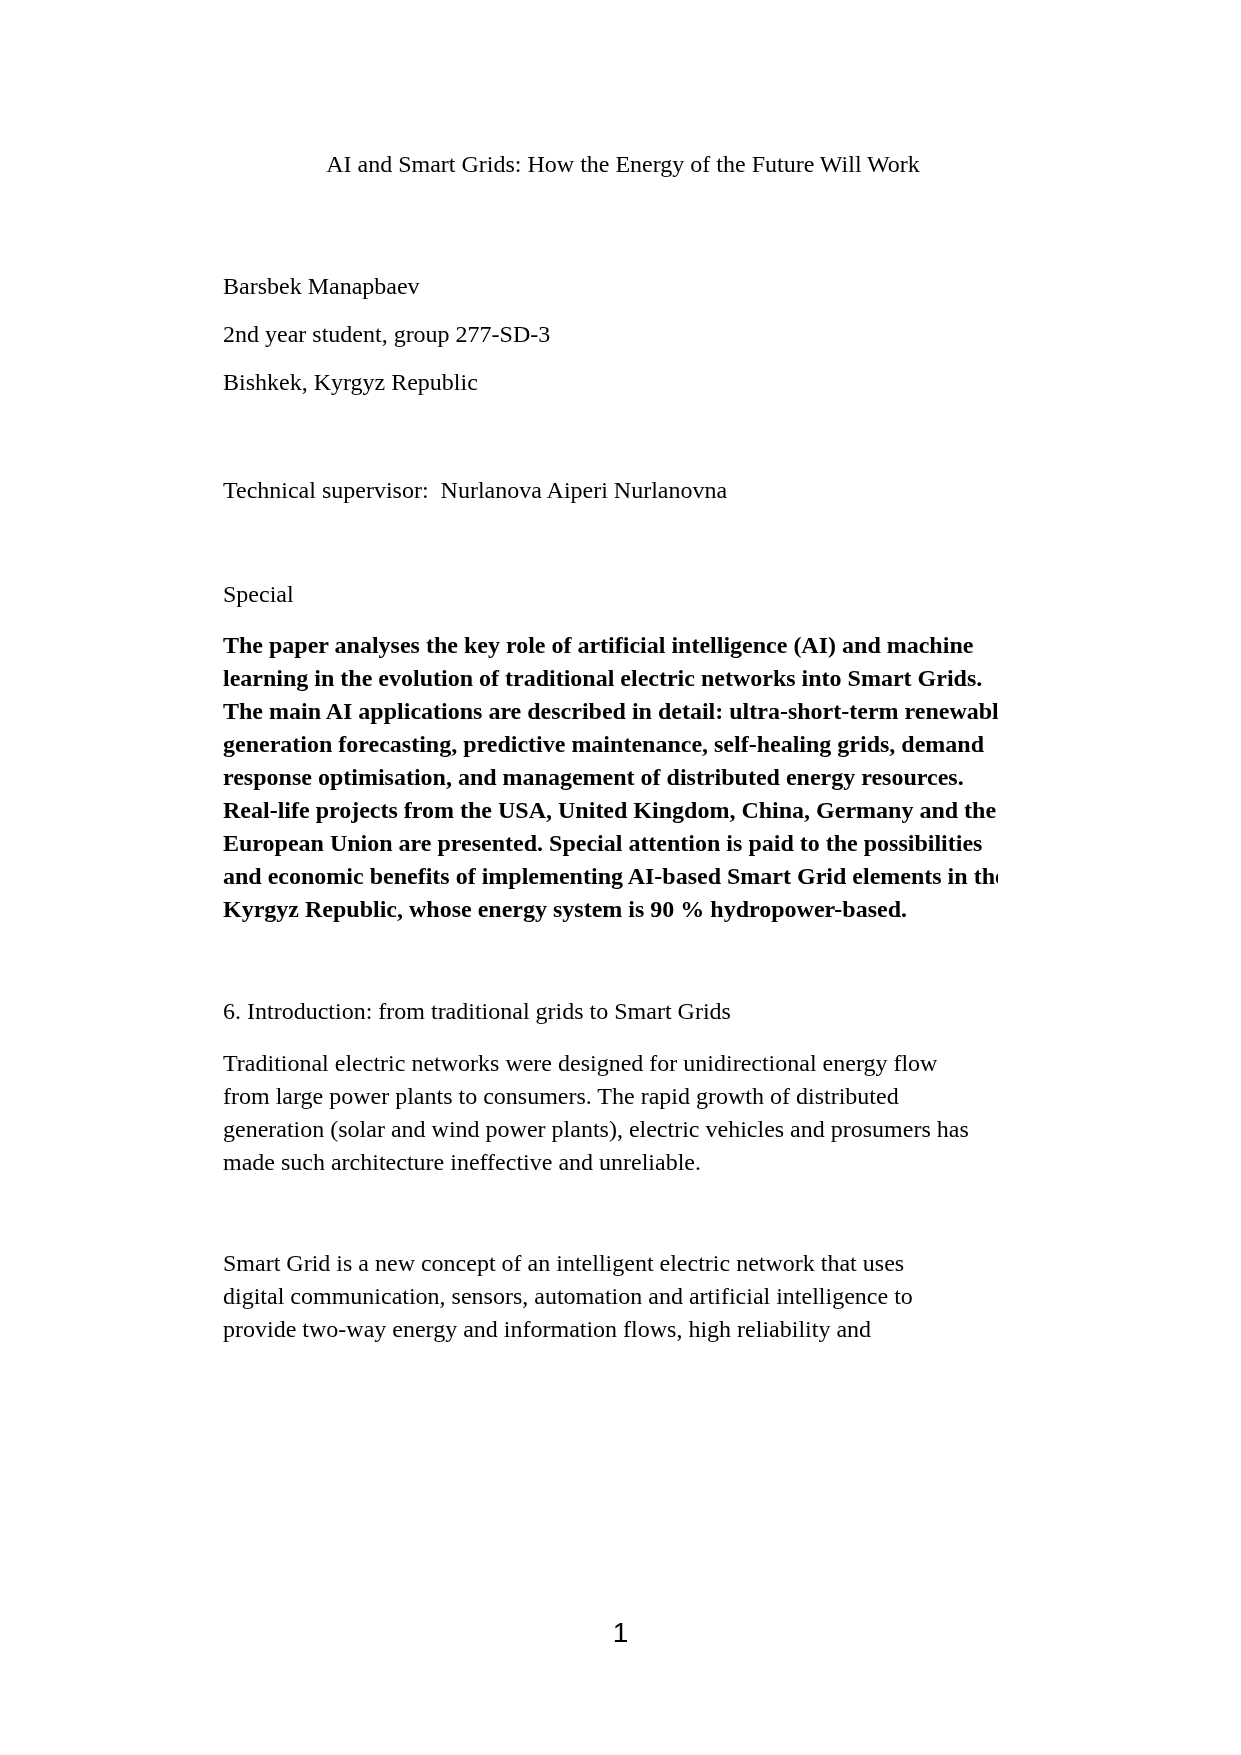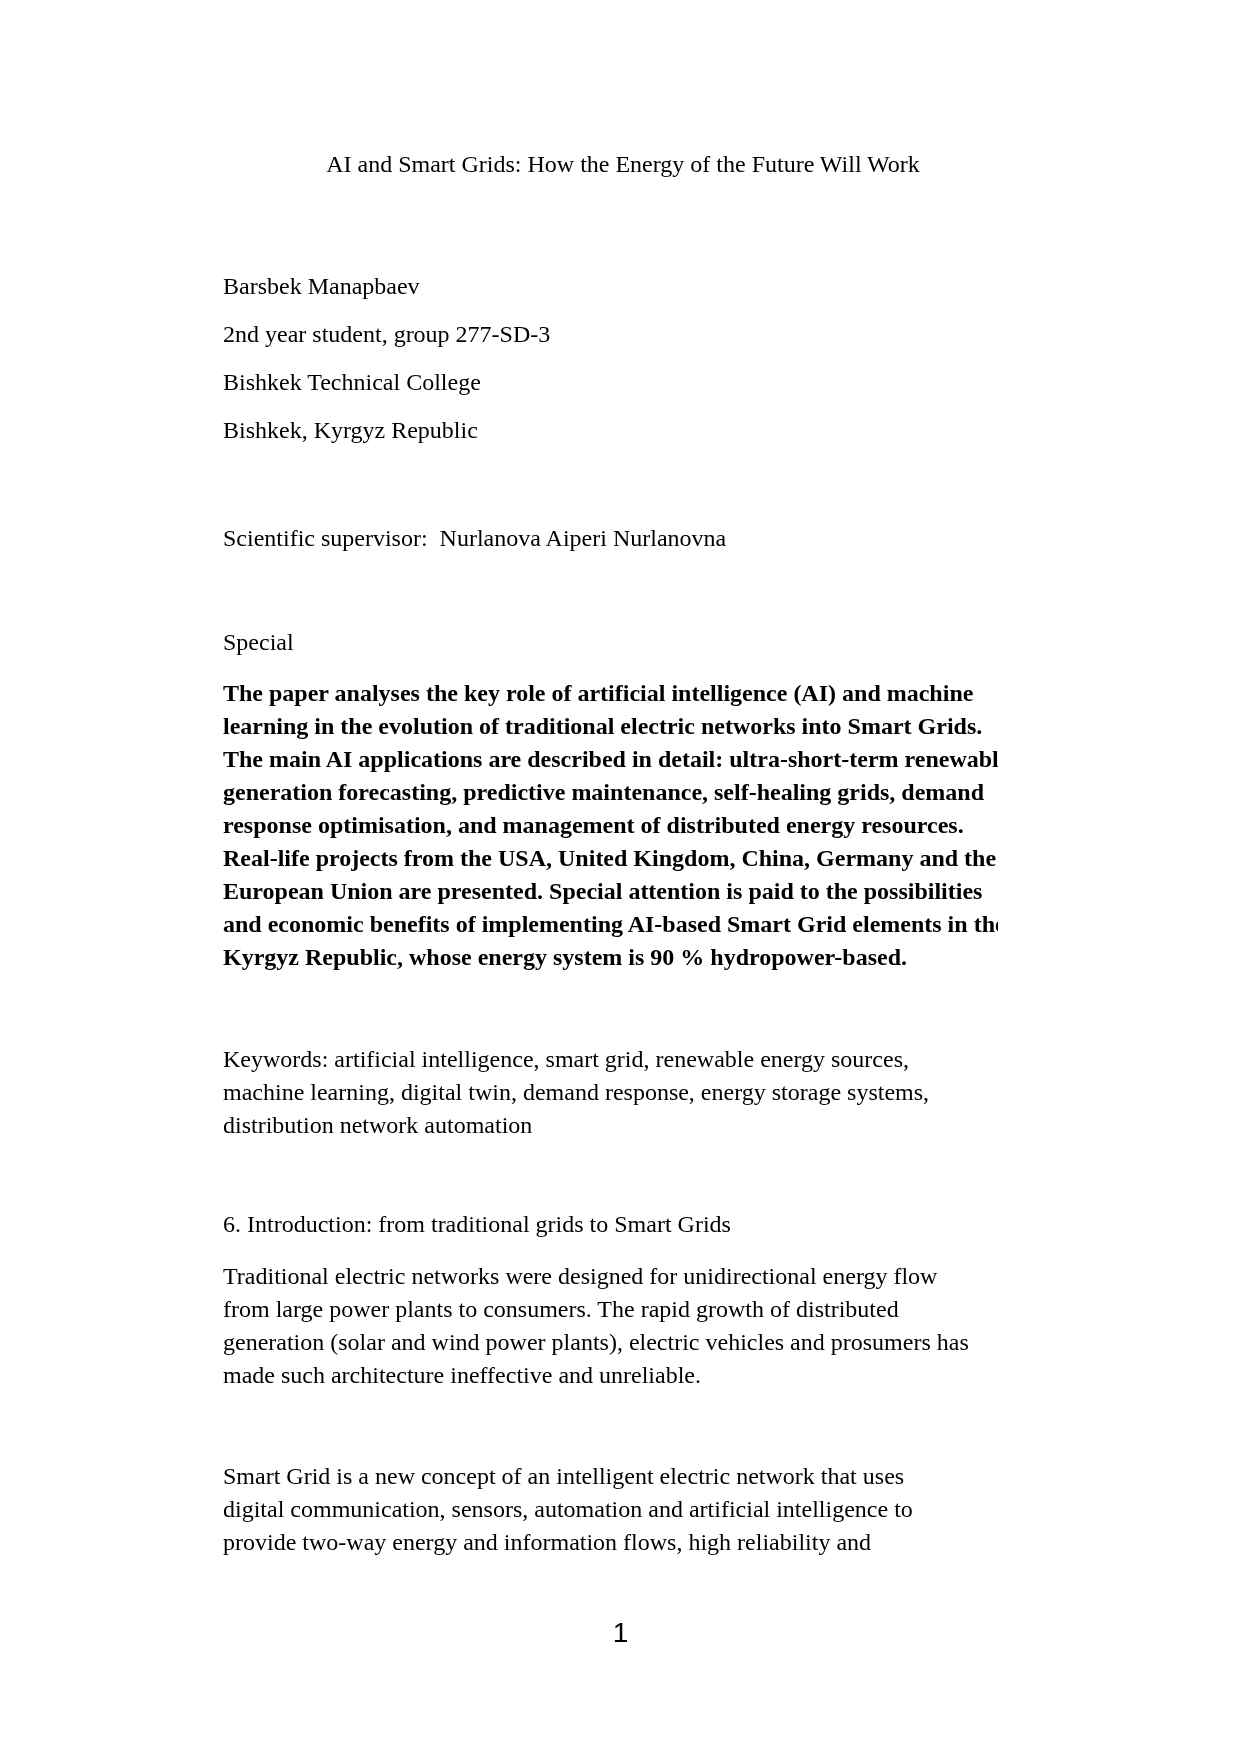--- a/index.html
+++ b/index.html
@@ -56,41 +56,37 @@
 
 <div class="page">
   <div class="content">
 
     <p class="title">AI and Smart Grids: How the Energy of the Future Will Work</p>
 
     <p class="author-line">Barsbek Manapbaev</p>
 
     <p class="author-line">2nd year student, group 277-SD-3</p>
 
-    <p class="author-line">Bishkek Technical College</p>
 
     <p class="author-line author-line-last">Bishkek, Kyrgyz Republic</p>
 
-    <p class="supervisor">Scientific supervisor:  Nurlanova Aiperi Nurlanovna</p>
+    <p class="supervisor">Technical supervisor:  Nurlanova Aiperi Nurlanovna</p>
 
     <p class="h-abstract">Special</p>
 
     <p class="abstract-para">The paper analyses the key role of artificial intelligence (AI) and machine
 learning in the evolution of traditional electric networks into Smart Grids.
 The main AI applications are described in detail: ultra-short-term renewable
 generation forecasting, predictive maintenance, self-healing grids, demand
 response optimisation, and management of distributed energy resources.
 Real-life projects from the USA, United Kingdom, China, Germany and the
 European Union are presented. Special attention is paid to the possibilities
 and economic benefits of implementing AI-based Smart Grid elements in the
 Kyrgyz Republic, whose energy system is 90 % hydropower-based.</p>
 
-    <p class="keywords-para">Keywords: artificial intelligence, smart grid, renewable energy sources,
-machine learning, digital twin, demand response, energy storage systems,
-distribution network automation</p>
 
     <p class="h-section">6. Introduction: from traditional grids to Smart Grids</p>
 
     <p class="intro-para-1">Traditional electric networks were designed for unidirectional energy flow
 from large power plants to consumers. The rapid growth of distributed
 generation (solar and wind power plants), electric vehicles and prosumers has
 made such architecture ineffective and unreliable.</p>
 
     <p class="intro-para-2">Smart Grid is a new concept of an intelligent electric network that uses
 digital communication, sensors, automation and artificial intelligence to

